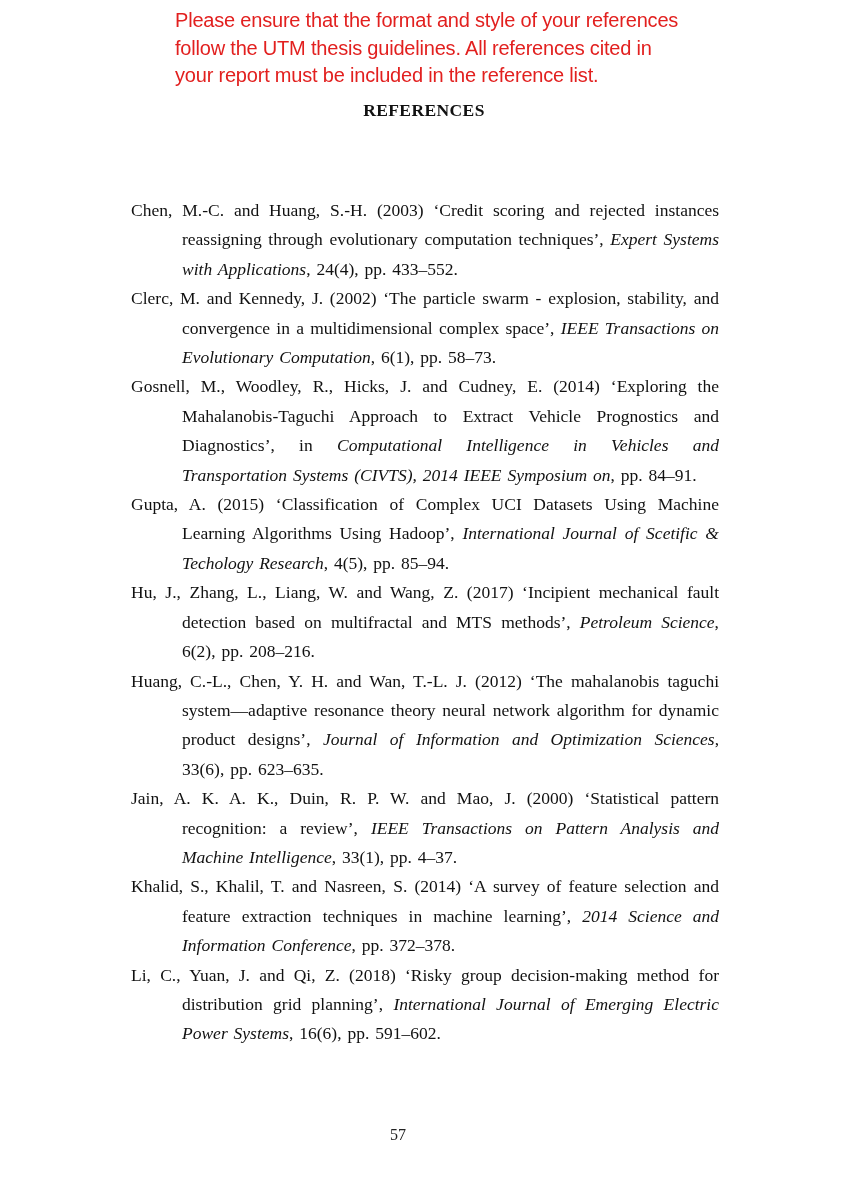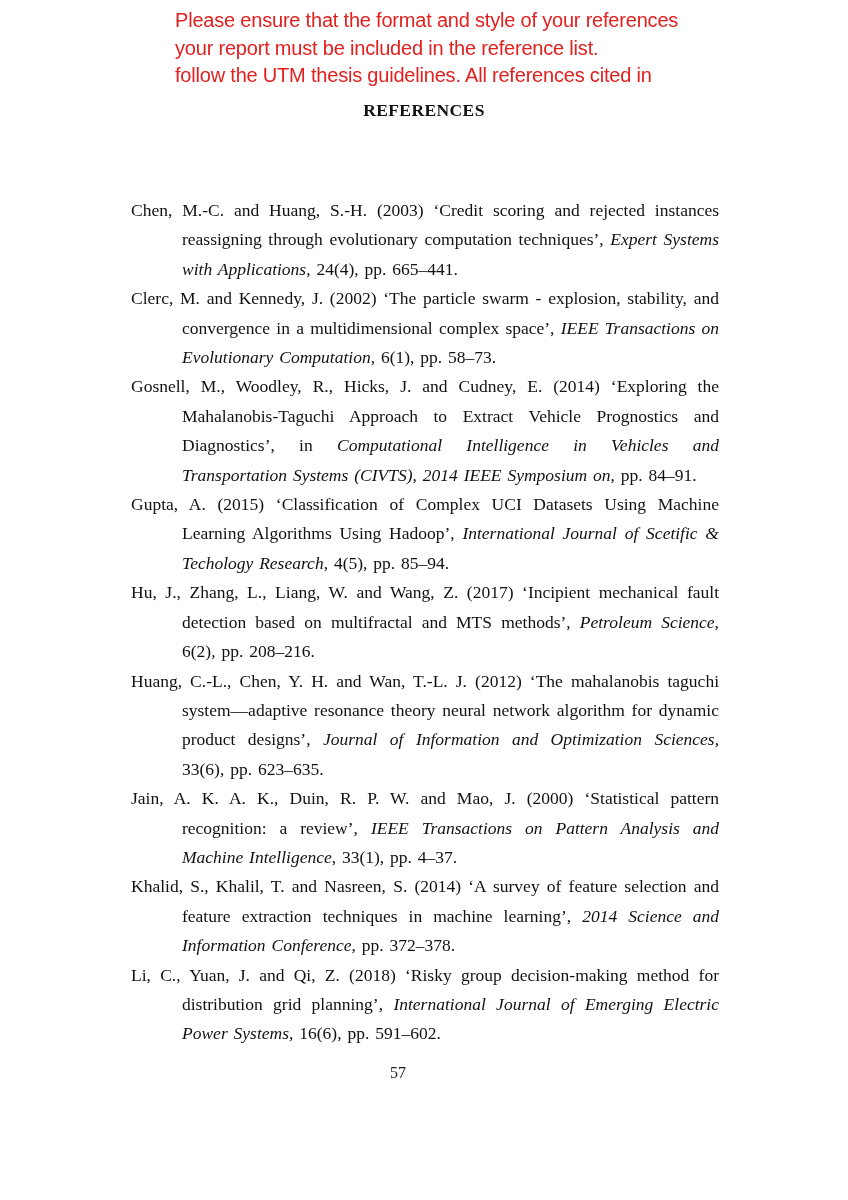--- a/index.html
+++ b/index.html
@@ -53,43 +53,43 @@
     font-size: 17.5px;
     line-height: 29.4px;
     color: #111111;
     word-spacing: 1.5px;
   }
   .ref-list p.ref i {
     font-style: italic;
   }
   .page-number {
     position: absolute;
-    top: 1064px;
+    top: 1126px;
     left: 0;
     width: 796px;
     text-align: center;
     font-size: 16px;
     color: #222222;
   }
 </style>
 </head>
 <body>
 
 <div class="page">
 
   <div class="annotation" style="color: rgb(226, 32, 31);">
     <div>Please ensure that the format and style of your references</div>
+    <div>follow the UTM thesis guidelines. All references cited in</div>
     <div>your report must be included in the reference list.</div>
-    <div>follow the UTM thesis guidelines. All references cited in</div>
   </div>
 
   <h1 class="references-heading">REFERENCES</h1>
 
   <div class="ref-list" style="color: rgb(17, 17, 17);">
-      <p class="ref"><span>Chen, M.-C. and Huang, S.-H. (2003) ‘Credit scoring and rejected instances reassigning through evolutionary computation techniques’, </span><i>Expert Systems with Applications</i><span>, 24(4), pp. 665–441.</span></p>
+      <p class="ref"><span>Chen, M.-C. and Huang, S.-H. (2003) ‘Credit scoring and rejected instances reassigning through evolutionary computation techniques’, </span><i>Expert Systems with Applications</i><span>, 24(4), pp. 433–552.</span></p>
       <p class="ref"><span>Clerc, M. and Kennedy, J. (2002) ‘The particle swarm - explosion, stability, and convergence in a multidimensional complex space’, </span><i>IEEE Transactions on Evolutionary Computation</i><span>, 6(1), pp. 58–73.</span></p>
       <p class="ref"><span>Gosnell, M., Woodley, R., Hicks, J. and Cudney, E. (2014) ‘Exploring the Mahalanobis-Taguchi Approach to Extract Vehicle Prognostics and Diagnostics’, in </span><i>Computational Intelligence in Vehicles and Transportation Systems (CIVTS), 2014 IEEE Symposium on</i><span>, pp. 84–91.</span></p>
       <p class="ref"><span>Gupta, A. (2015) ‘Classification of Complex UCI Datasets Using Machine Learning Algorithms Using Hadoop’, </span><i>International Journal of Scetific &amp; Techology Research</i><span>, 4(5), pp. 85–94.</span></p>
       <p class="ref"><span>Hu, J., Zhang, L., Liang, W. and Wang, Z. (2017) ‘Incipient mechanical fault detection based on multifractal and MTS methods’, </span><i>Petroleum Science</i><span>, 6(2), pp. 208–216.</span></p>
       <p class="ref"><span>Huang, C.-L., Chen, Y. H. and Wan, T.-L. J. (2012) ‘The mahalanobis taguchi system—adaptive resonance theory neural network algorithm for dynamic product designs’, </span><i>Journal of Information and Optimization Sciences</i><span>, 33(6), pp. 623–635.</span></p>
       <p class="ref"><span>Jain, A. K. A. K., Duin, R. P. W. and Mao, J. (2000) ‘Statistical pattern recognition: a review’, </span><i>IEEE Transactions on Pattern Analysis and Machine Intelligence</i><span>, 33(1), pp. 4–37.</span></p>
       <p class="ref"><span>Khalid, S., Khalil, T. and Nasreen, S. (2014) ‘A survey of feature selection and feature extraction techniques in machine learning’, </span><i>2014 Science and Information Conference</i><span>, pp. 372–378.</span></p>
       <p class="ref"><span>Li, C., Yuan, J. and Qi, Z. (2018) ‘Risky group decision-making method for distribution grid planning’, </span><i>International Journal of Emerging Electric Power Systems</i><span>, 16(6), pp. 591–602.</span></p>
     </div>
 

